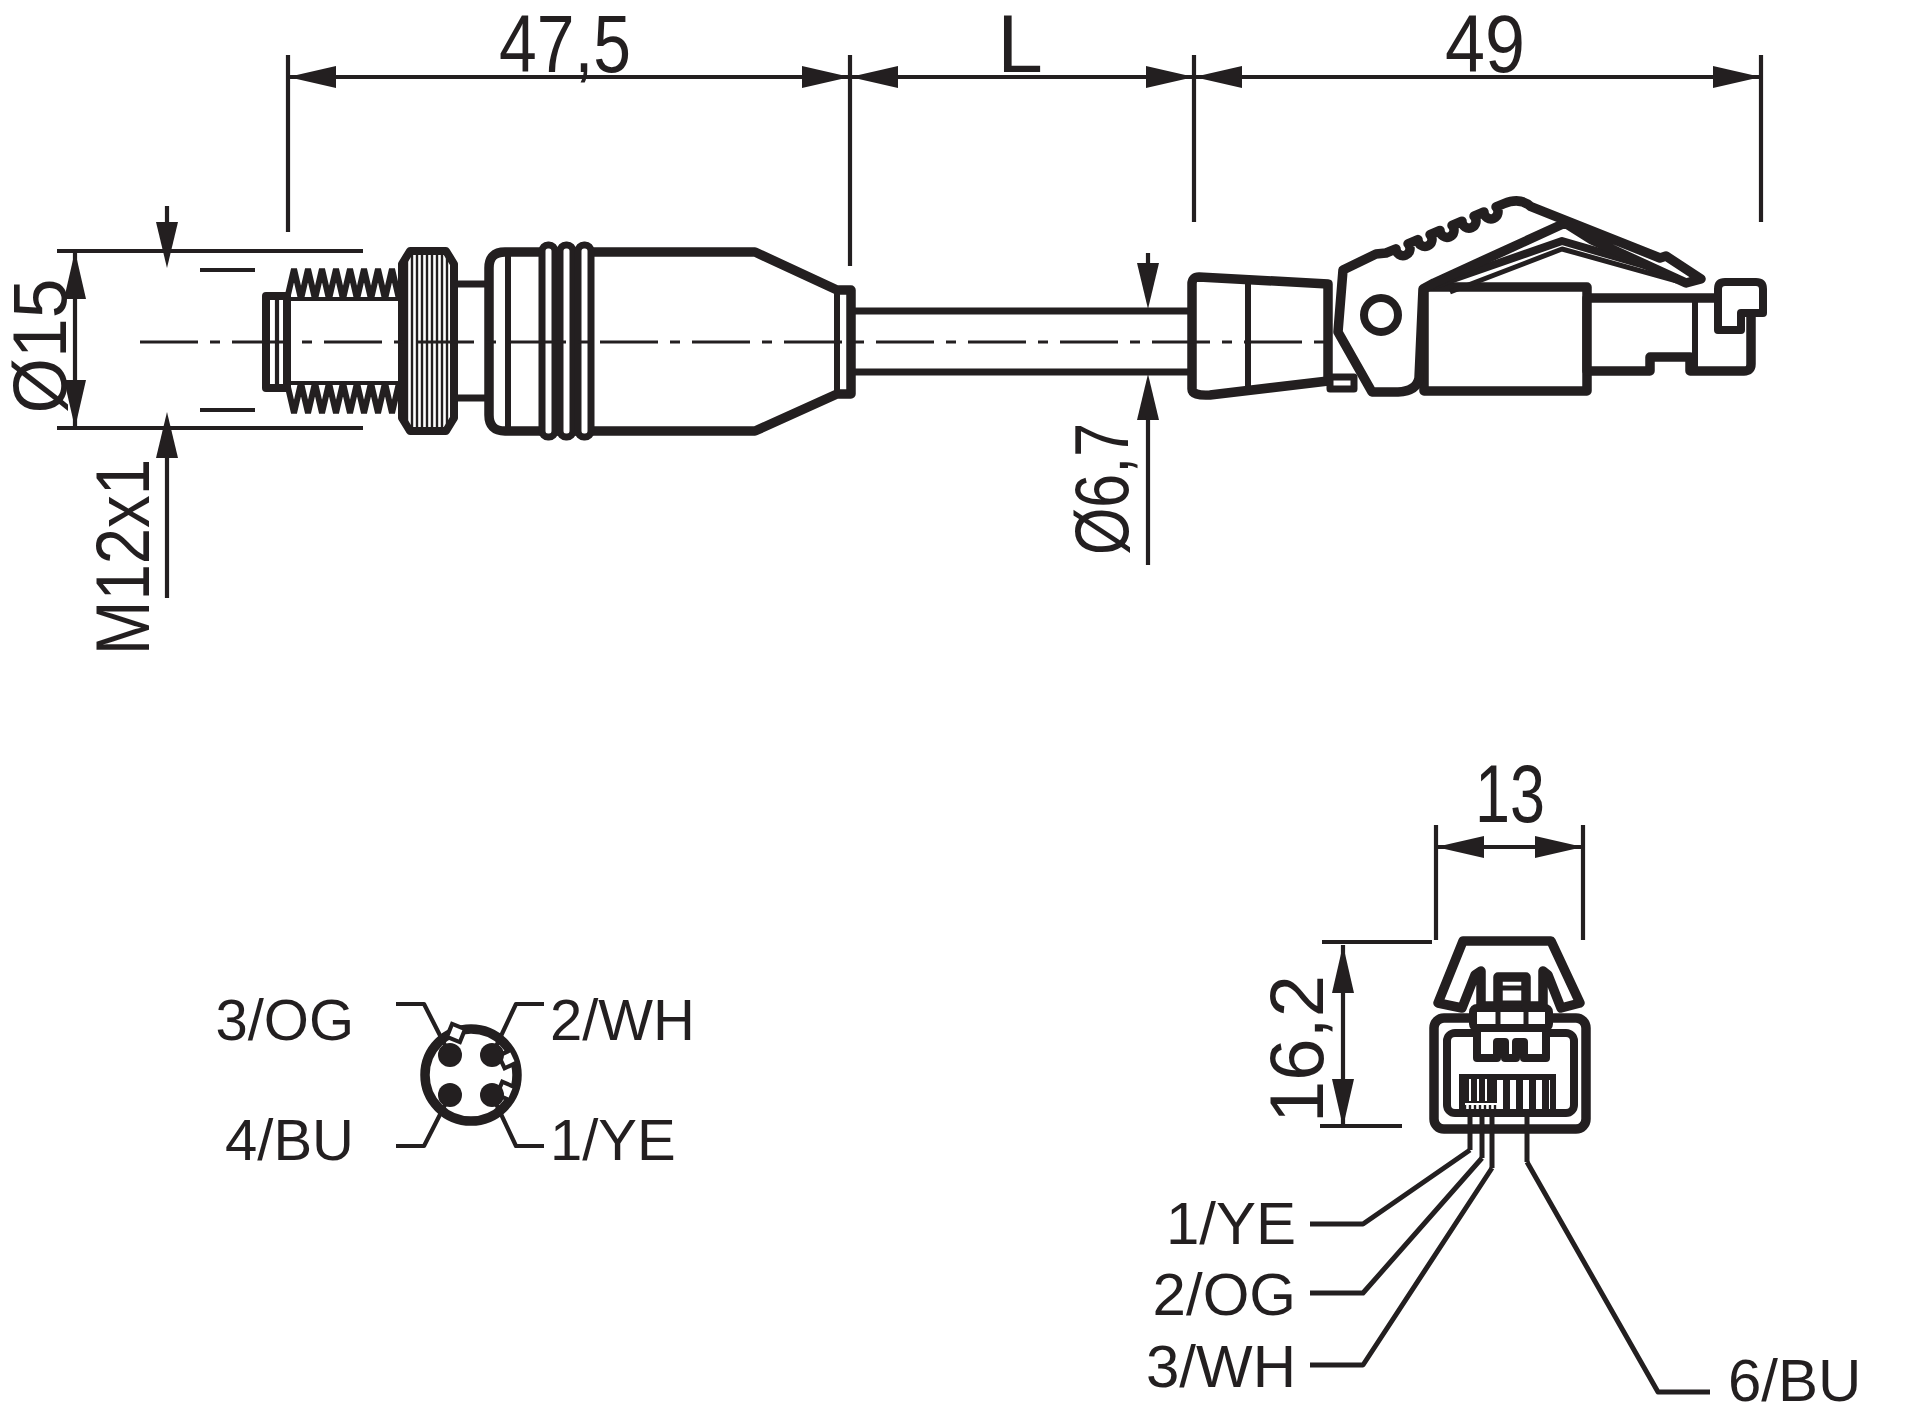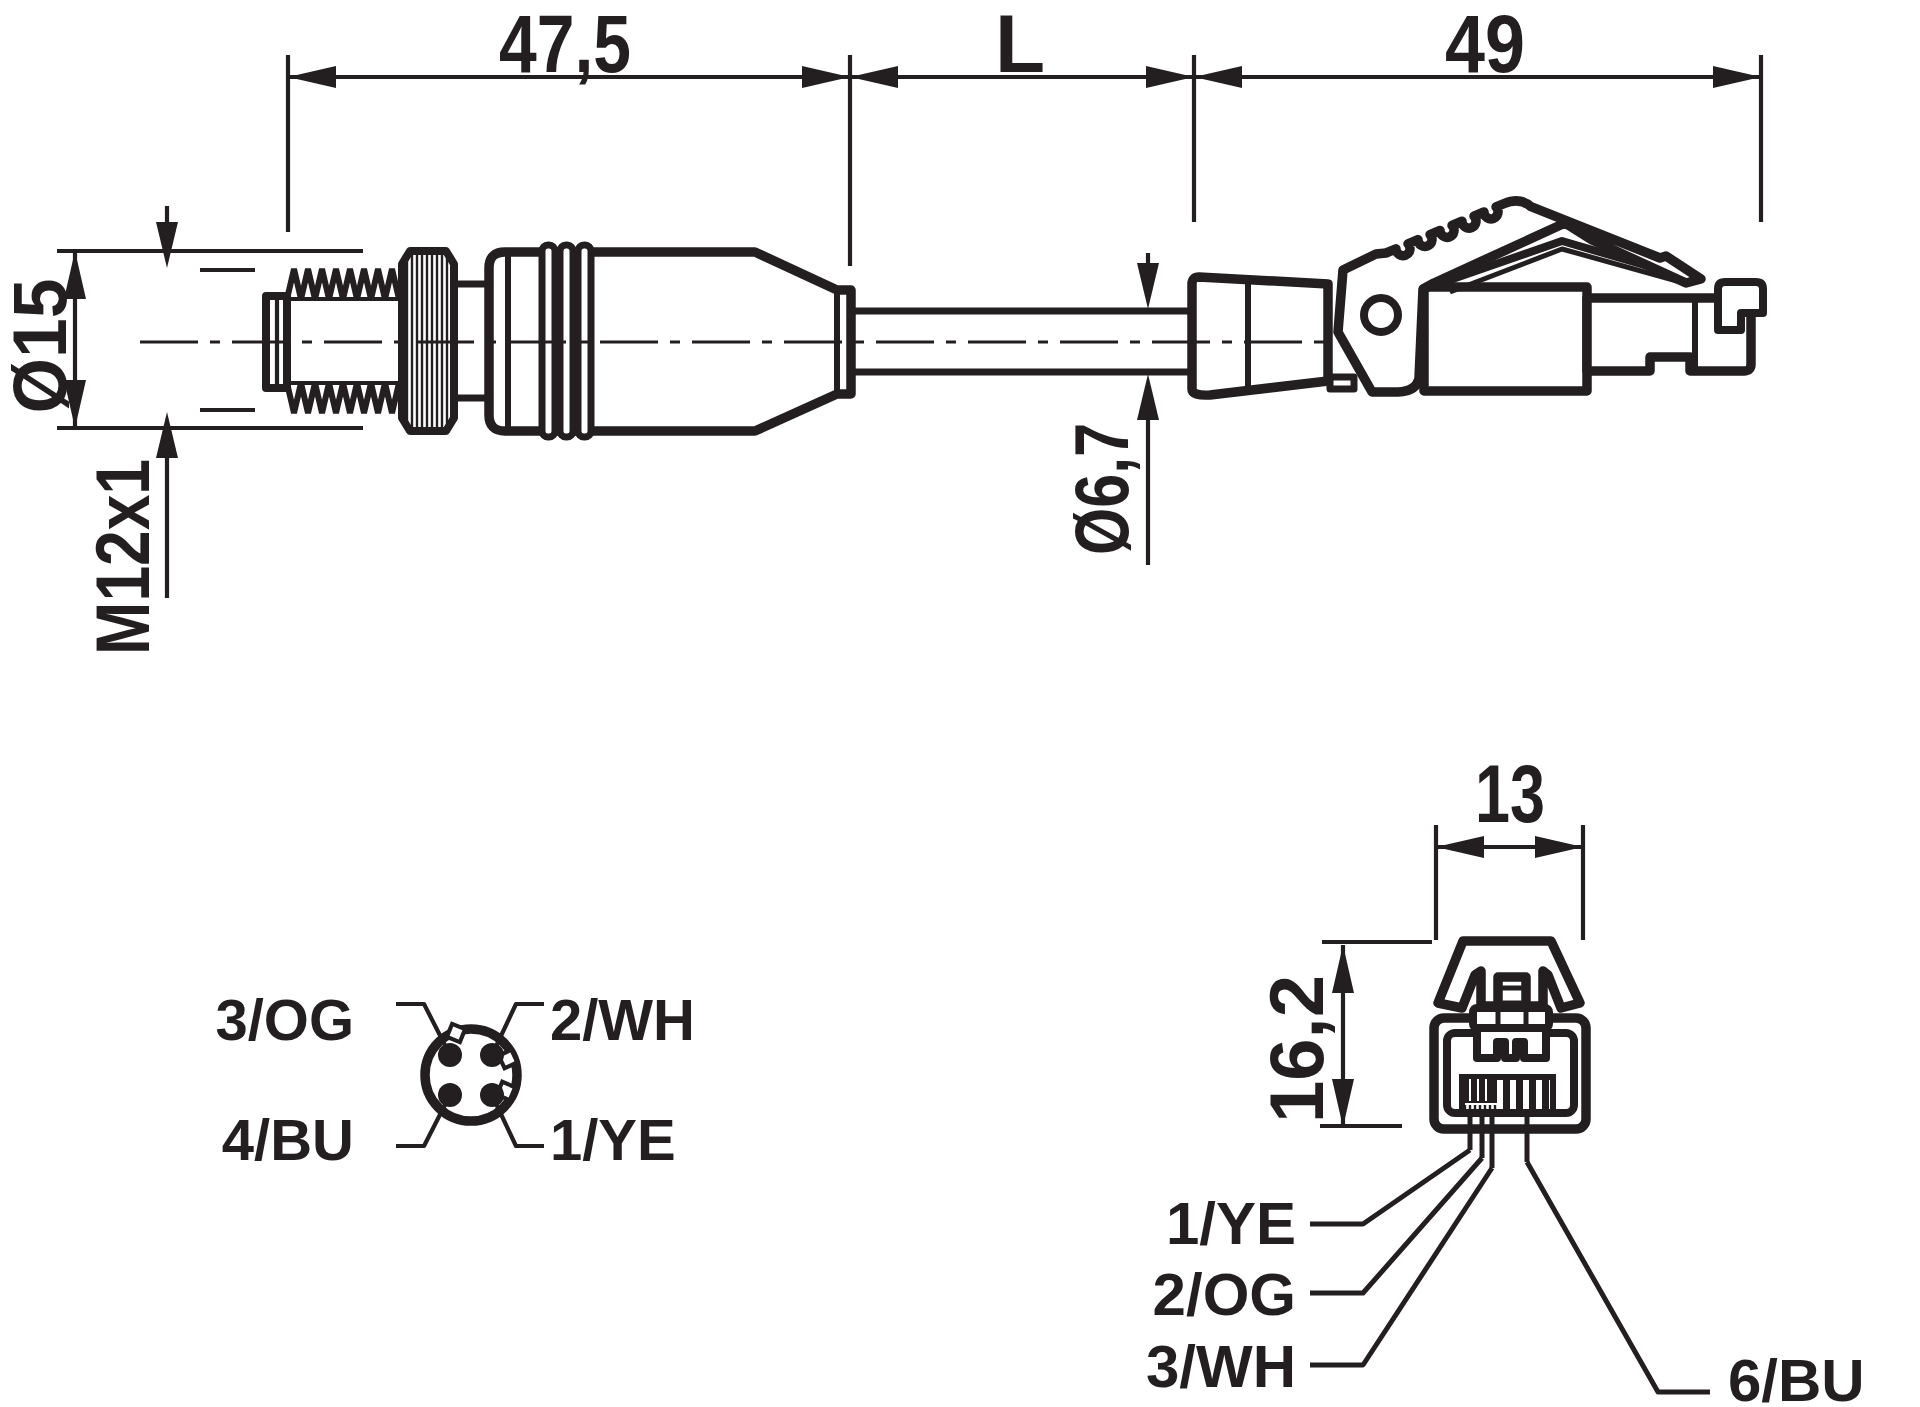--- a/index.html
+++ b/index.html
@@ -1,17 +1,17 @@
 <!DOCTYPE html>
 <html style="--line: #231f20; --bg: #ffffff;"><head>
 <meta charset="utf-8">
 <style>
   :root { --line:#231f20; --bg:#ffffff; }
   html,body { margin:0; padding:0; background:var(--bg); }
-  .stage { width:1920px; height:1407px; background:var(--bg);font-weight:bold; }
+  .stage { width:1920px; height:1407px; background:var(--bg); }
   svg { display:block; }
   .ln { stroke:var(--line); fill:none; stroke-linecap:butt; }
   .rj { stroke-linejoin:round; }
   .mj { stroke-linejoin:miter; }
   .fw { fill:#fff; }
   .fl { fill:var(--line); stroke:none; }
   .s2 { stroke-width:2.4; } .s4 { stroke-width:4.2; }
   .s5 { stroke-width:5; }   .s6 { stroke-width:6; }   .s7 { stroke-width:7; }
   .s8 { stroke-width:8; }   .s9 { stroke-width:9.5; }
   .cl { stroke:var(--line); stroke-width:3.2; fill:none; stroke-dasharray:58 12 10 12; }

